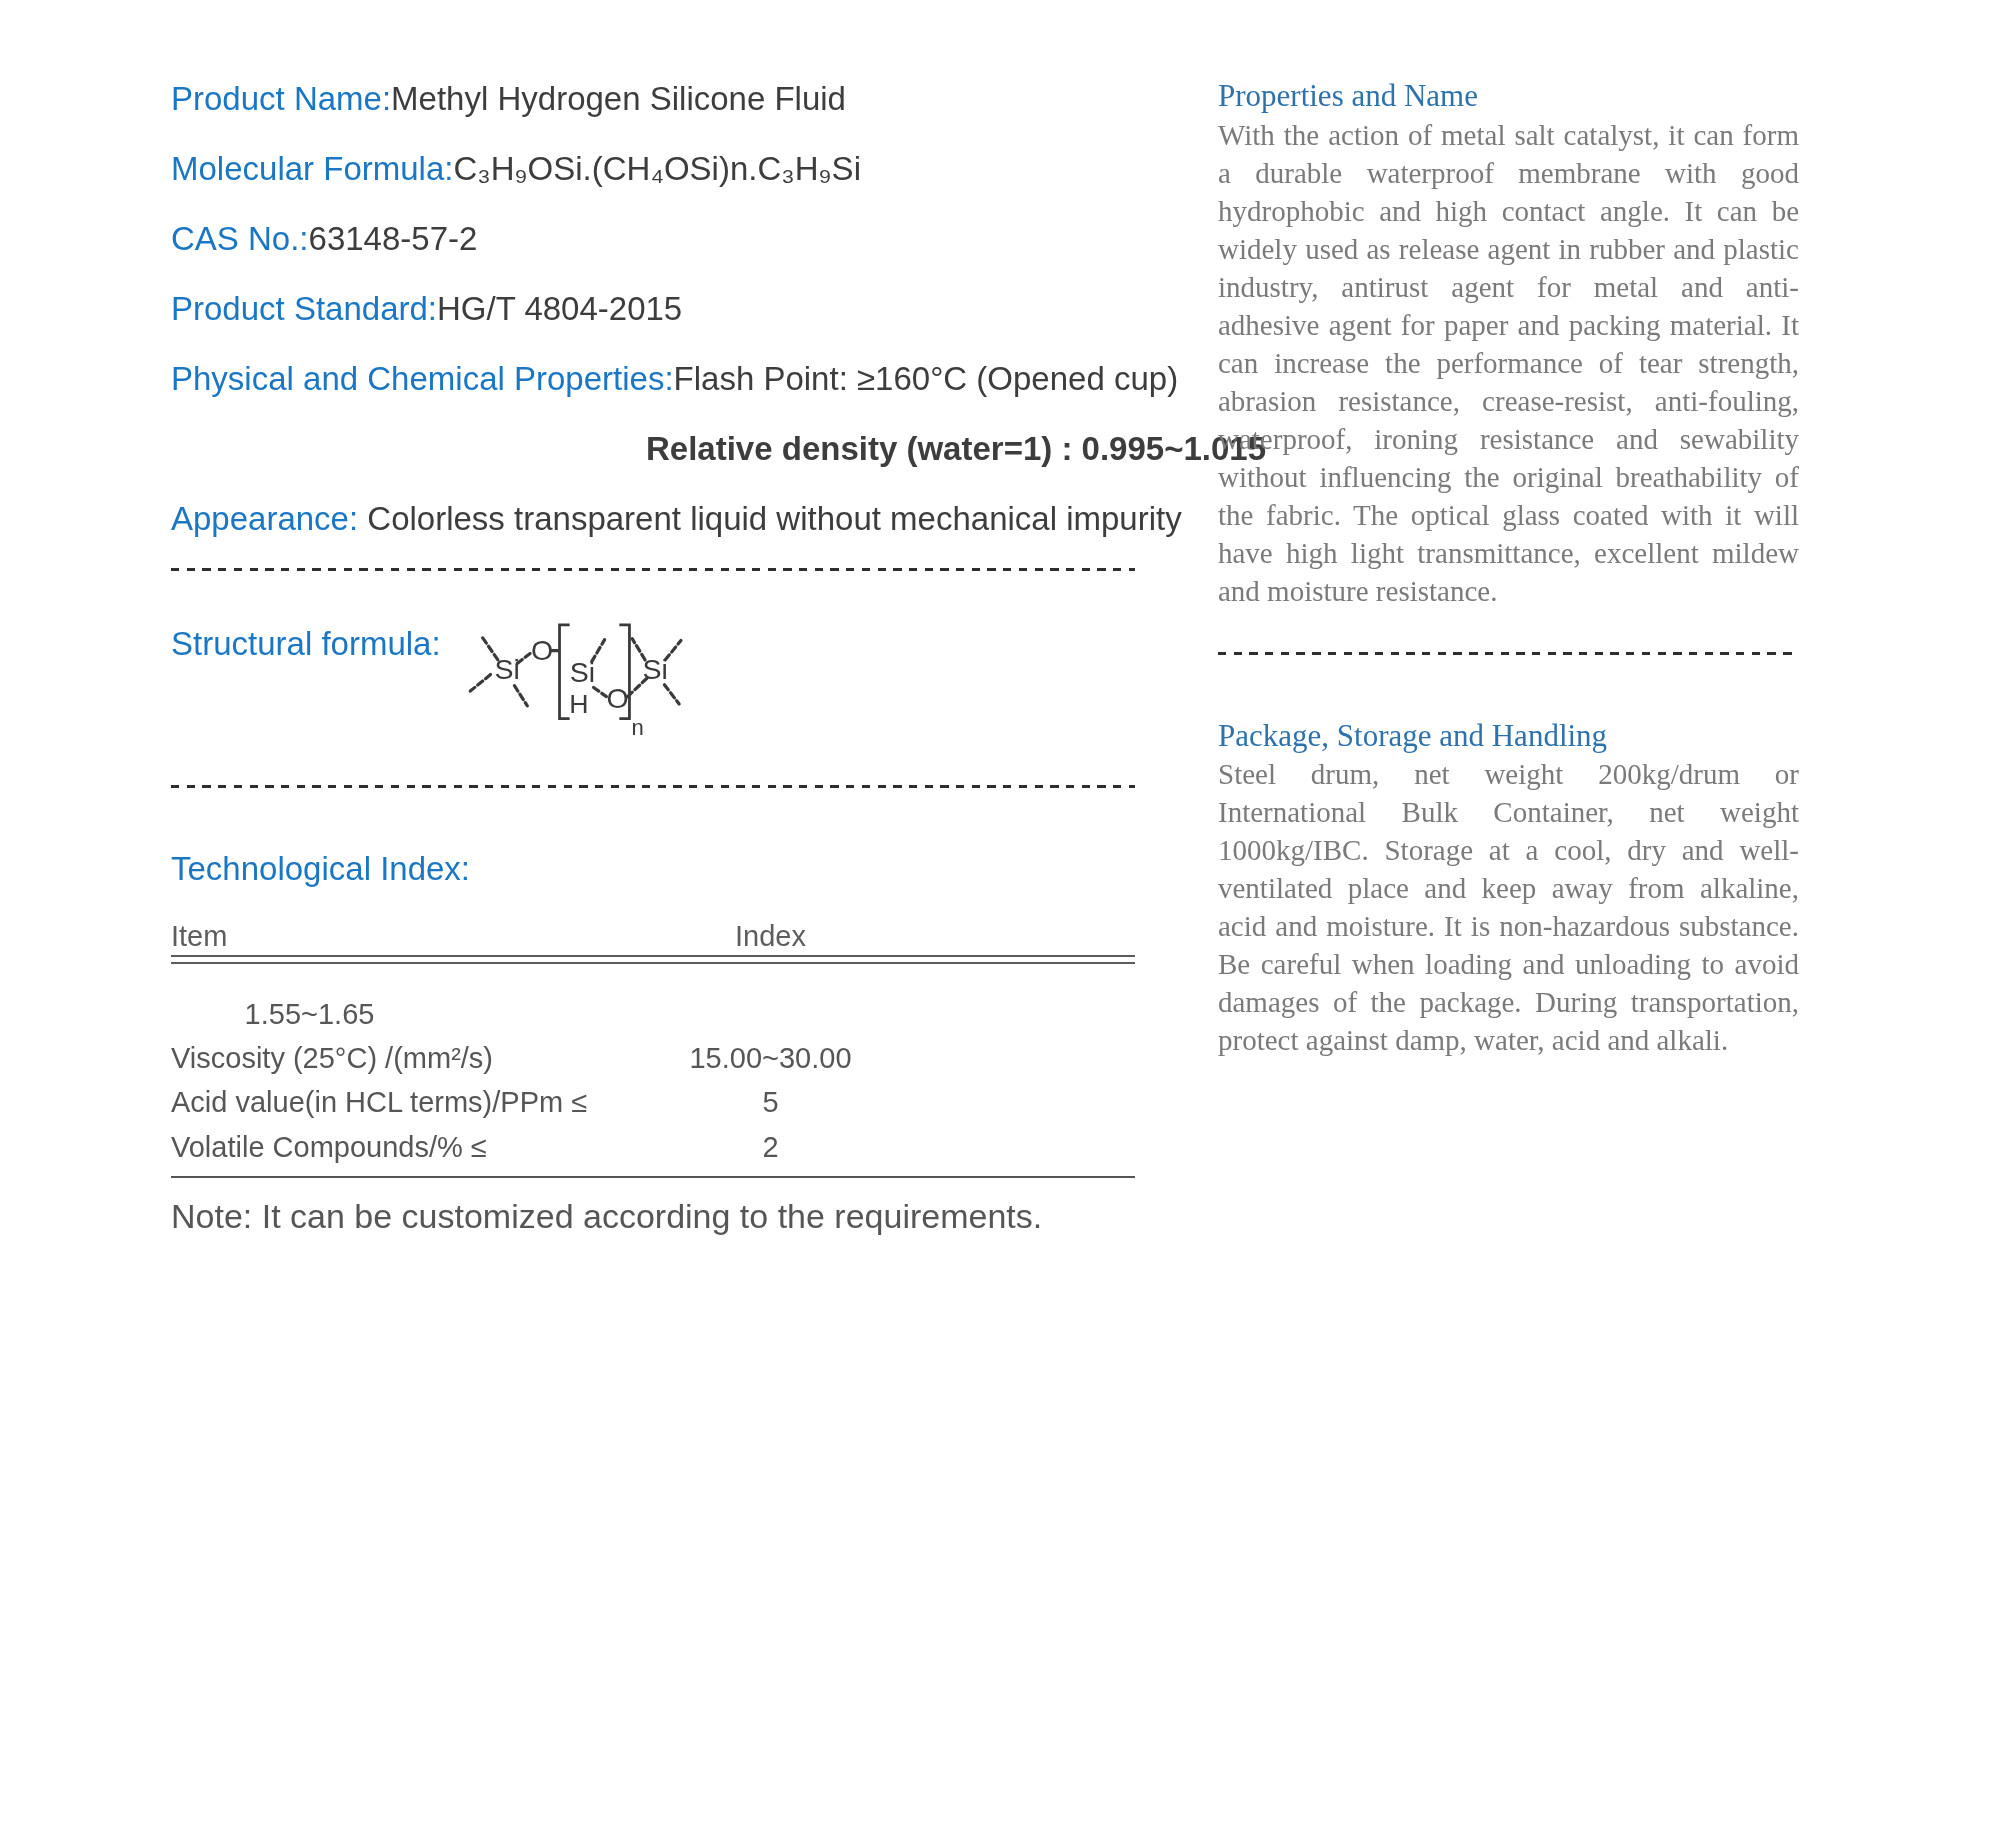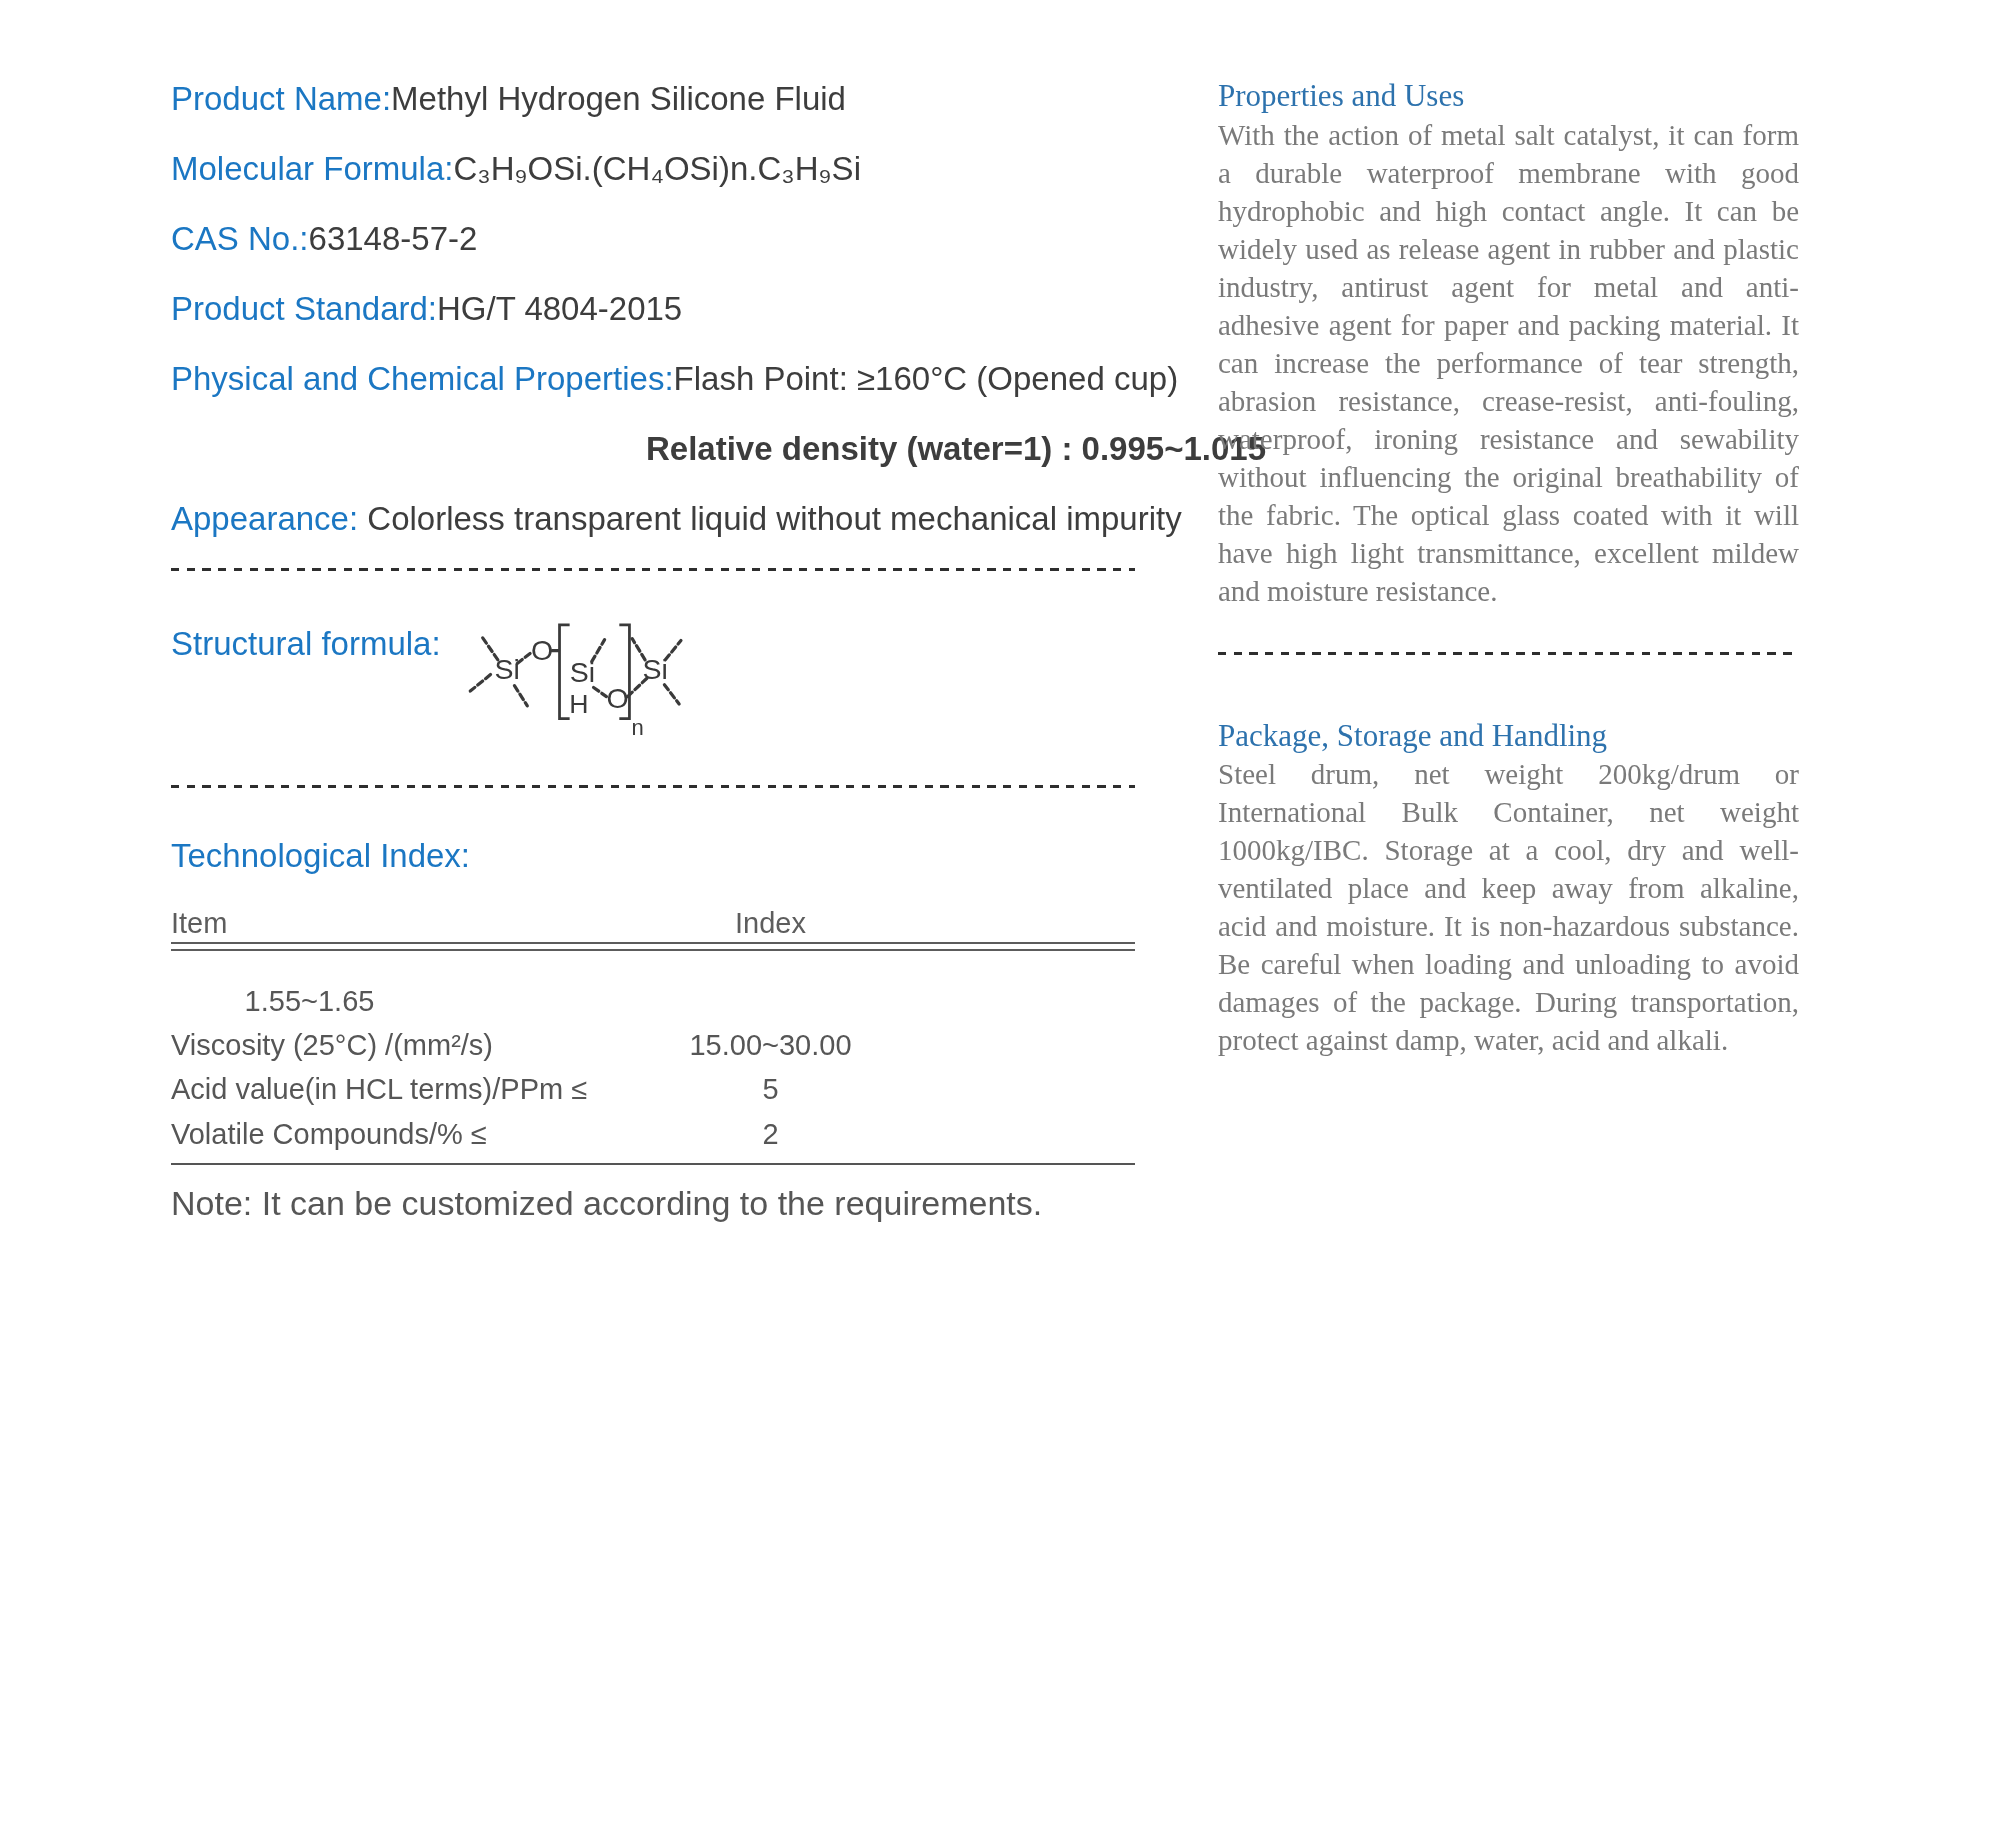--- a/index.html
+++ b/index.html
@@ -43,21 +43,21 @@
   }
   .struct-row .lbl{
     color:#1b77c3;
     font-size:33px;
     line-height:41px;
     width:295px;
     flex:0 0 295px;
   }
   .struct-svg{margin-top:-11px;}
   .tech-heading{
-    margin-top:47px;
+    margin-top:60px;
     color:#1b77c3;
     font-size:33px;
     line-height:41px;
   }
   .tbl{margin-top:29.5px;}
   .tbl-head,.tbl-row{
     display:flex;
     align-items:flex-start;
   }
   .tbl-head{
@@ -211,21 +211,21 @@
       </div>
 
       <div class="rule-single"></div>
     </div>
 
     <div class="note">Note: It can be customized according to the requirements.</div>
   </div>
 
   <div class="right-col">
     <div>
-      <div class="sec-title">Properties and Uses</div>
+      <div class="sec-title">Properties and Name</div>
       <div class="sec-body">With the action of metal salt catalyst, it can form a durable waterproof membrane with good hydrophobic and high contact angle. It can be widely used as release agent in rubber and plastic industry, antirust agent for metal and anti-adhesive agent for paper and packing material. It can increase the performance of tear strength, abrasion resistance, crease-resist, anti-fouling, waterproof, ironing resistance and sewability without influencing the original breathability of the fabric. The optical glass coated with it will have high light transmittance, excellent mildew and moisture resistance.</div>
     </div>
 
     <div class="right-dashed"></div>
 
     <div>
       <div class="sec-title">Package, Storage and Handling</div>
       <div class="sec-body">Steel drum, net weight 200kg/drum or International Bulk Container, net weight 1000kg/IBC. Storage at a cool, dry and well-ventilated place and keep away from alkaline, acid and moisture. It is non-hazardous substance. Be careful when loading and unloading to avoid damages of the package. During transportation, protect against damp, water, acid and alkali.</div>
     </div>
   </div>

